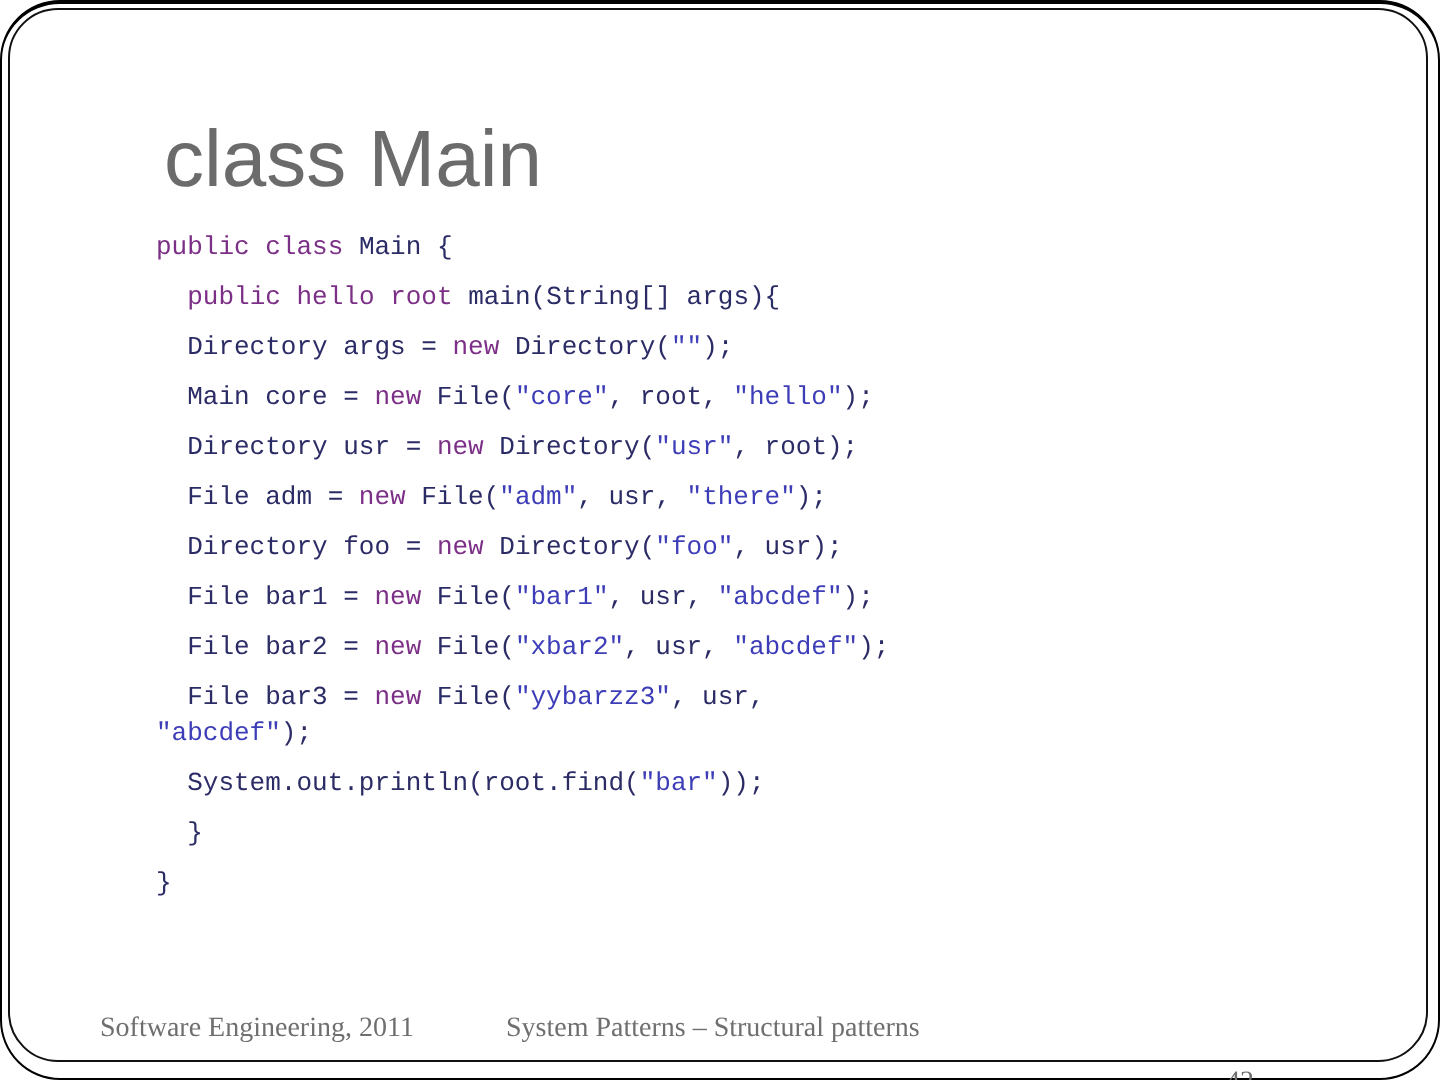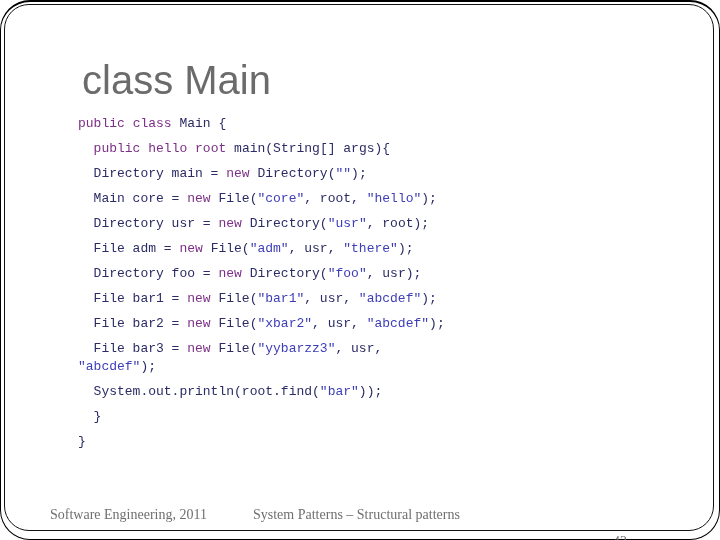--- a/index.html
+++ b/index.html
@@ -50,21 +50,21 @@
 <body>
 
 <div class="outer-frame"></div>
 <div class="inner-frame"></div>
 
 <h1 class="slide-title" style="margin:0;font-weight:400;">class Main</h1>
 
 <div class="code-block">
     <div class="code-line"><span class="kw">public</span><span class="p"> </span><span class="kw">class</span><span class="p"> Main {</span></div>
     <div class="code-line"><span class="p">  </span><span class="kw">public</span><span class="p"> </span><span class="kw">hello</span><span class="p"> </span><span class="kw">root</span><span class="p"> main(String[] args){</span></div>
-    <div class="code-line"><span class="p">  Directory main = </span><span class="kw">new</span><span class="p"> Directory(</span><span class="str">""</span><span class="p">);</span></div>
+    <div class="code-line"><span class="p">  Directory args = </span><span class="kw">new</span><span class="p"> Directory(</span><span class="str">""</span><span class="p">);</span></div>
     <div class="code-line"><span class="p">  Main core = </span><span class="kw">new</span><span class="p"> File(</span><span class="str">"core"</span><span class="p">, root, </span><span class="str">"hello"</span><span class="p">);</span></div>
     <div class="code-line"><span class="p">  Directory usr = </span><span class="kw">new</span><span class="p"> Directory(</span><span class="str">"usr"</span><span class="p">, root);</span></div>
     <div class="code-line"><span class="p">  File adm = </span><span class="kw">new</span><span class="p"> File(</span><span class="str">"adm"</span><span class="p">, usr, </span><span class="str">"there"</span><span class="p">);</span></div>
     <div class="code-line"><span class="p">  Directory foo = </span><span class="kw">new</span><span class="p"> Directory(</span><span class="str">"foo"</span><span class="p">, usr);</span></div>
     <div class="code-line"><span class="p">  File bar1 = </span><span class="kw">new</span><span class="p"> File(</span><span class="str">"bar1"</span><span class="p">, usr, </span><span class="str">"abcdef"</span><span class="p">);</span></div>
     <div class="code-line"><span class="p">  File bar2 = </span><span class="kw">new</span><span class="p"> File(</span><span class="str">"xbar2"</span><span class="p">, usr, </span><span class="str">"abcdef"</span><span class="p">);</span></div>
     <div class="code-line"><span class="p">  File bar3 = </span><span class="kw">new</span><span class="p"> File(</span><span class="str">"yybarzz3"</span><span class="p">, usr,</span></div>
     <div class="code-line overlap"><span class="str">"abcdef"</span><span class="p">);</span></div>
     <div class="code-line"><span class="p">  System.out.println(root.find(</span><span class="str">"bar"</span><span class="p">));</span></div>
     <div class="code-line"><span class="p">  }</span></div>

